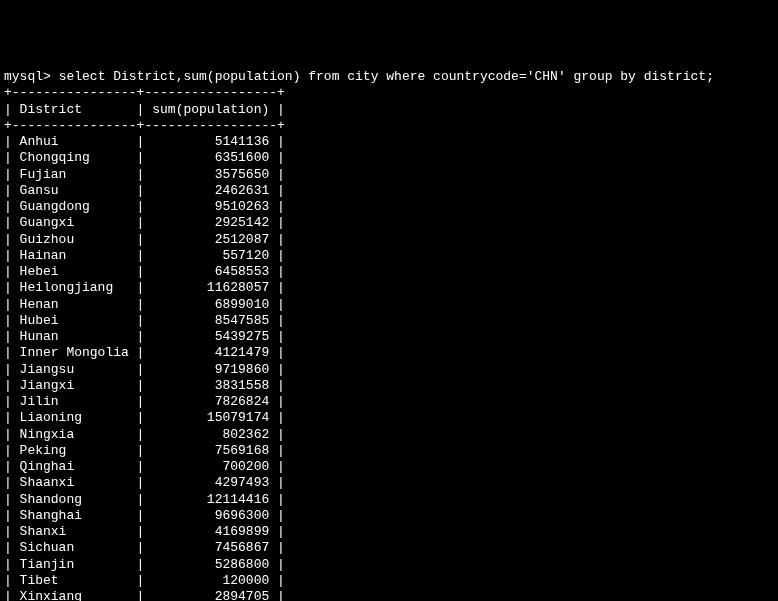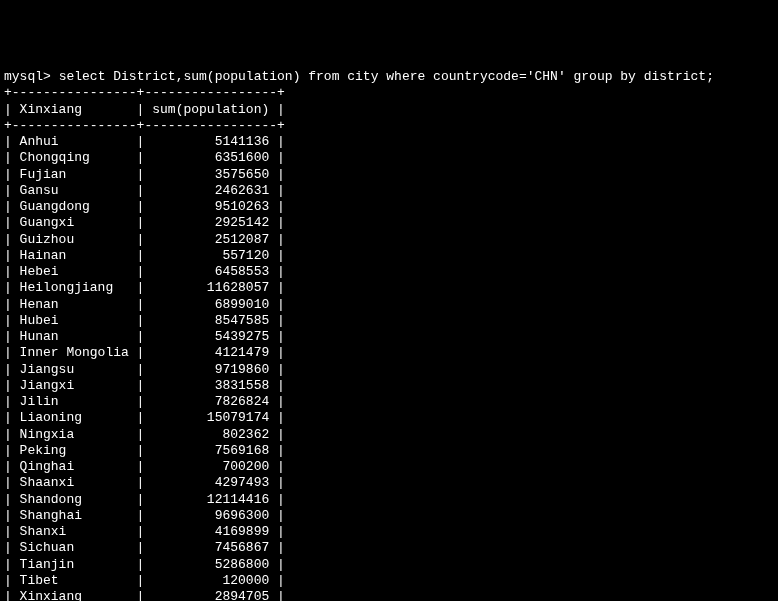--- a/index.html
+++ b/index.html
@@ -13,21 +13,21 @@
       white-space: pre;
     }
   </style>
 </head>
 <body>
 
 
 
 <div><span>mysql&gt;</span> <span>select District,sum(population) from city where countrycode='CHN' group by district;</span>
 <span id="border-line">+----------------+-----------------+</span>
-<span id="header-line">| Xinxiang       | sum(population) |</span>
+<span id="header-line">| District       | sum(population) |</span>
 <span id="border-line2">+----------------+-----------------+</span>
 <span id="body-lines">| Anhui          |         5141136 |
 | Chongqing      |         6351600 |
 | Fujian         |         3575650 |
 | Gansu          |         2462631 |
 | Guangdong      |         9510263 |
 | Guangxi        |         2925142 |
 | Guizhou        |         2512087 |
 | Hainan         |          557120 |
 | Hebei          |         6458553 |

